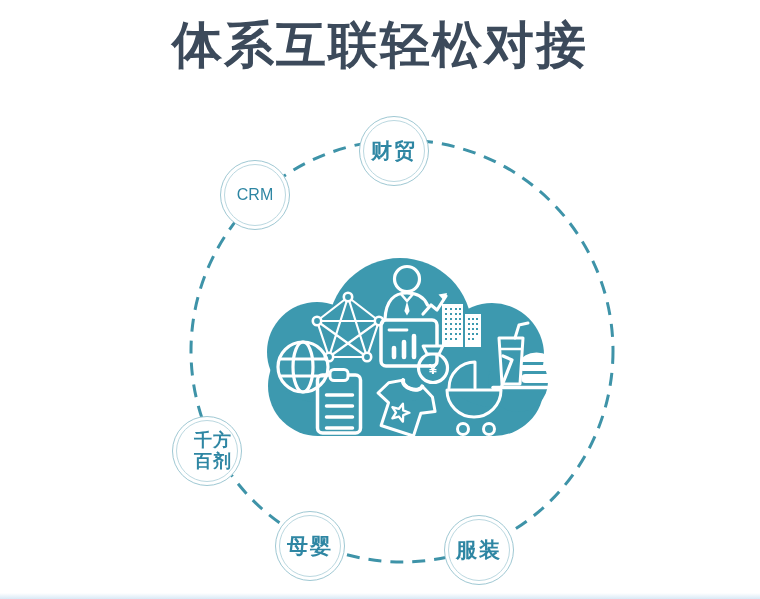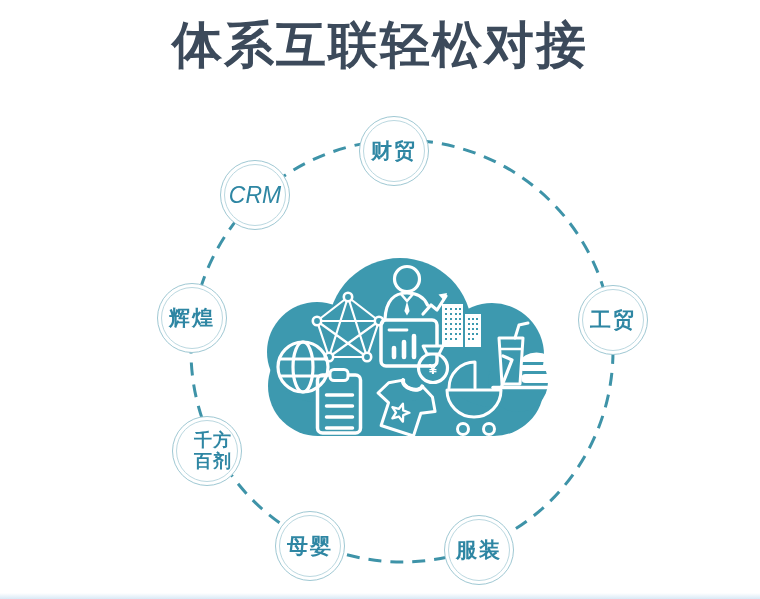--- a/index.html
+++ b/index.html
@@ -19,21 +19,21 @@
     background:#fff;border:1px solid #9FC8D3;box-sizing:border-box;
     display:flex;align-items:center;justify-content:center;text-align:right;
     color:#2E86A3;font-size:21px;font-weight:600;letter-spacing:2px;z-index:2;
   }
   .node::after{
     content:'';position:absolute;inset:3px;border:1px solid #BBD8E0;border-radius:50%;
     pointer-events:none;
   }
   .node span{display:block;line-height:1.15;}
   .node.small span{width:50px;font-size:18px;letter-spacing:1px;}
-  .node.latin{font-size:23px;font-weight:500;letter-spacing:0;font-style:italic;}
+  .node.latin{font-size:16px;font-weight:500;letter-spacing:0;}
 
   
   .n-caimao   {left:359px;top:116px;}
   .n-fenxiao  {left:507px;top:159px;}
   .n-gongmao  {left:578px;top:285px;}
   .n-shipin   {left:555px;top:420px;}
   .n-fuzhuang {left:444px;top:515px;}
   .n-muying   {left:275px;top:511px;}
   .n-qianfang {left:172px;top:416px;}
   .n-huihuang {left:157px;top:283px;}
@@ -183,33 +183,27 @@
         <path d="M501 388 L512 360 l-9 -4" stroke-width="3.2"></path>
         <circle cx="463" cy="429" r="5.5" stroke-width="3"></circle>
         <circle cx="489" cy="429" r="5.5" stroke-width="3"></circle>
       </g>
     </g>
   </svg>
 
   <div class="node n-caimao">
     <span>财贸</span>
   </div>
-  <div class="node n-gongmao">
-    <span>工贸</span>
-  </div>
   <div class="node n-muying">
     <span>母婴</span>
   </div>
   <div class="node n-fuzhuang">
     <span>服装</span>
   </div>
   <div class="node small n-qianfang">
     <span>千方百剂</span>
   </div>
-  <div class="node n-huihuang">
-    <span>辉煌</span>
-  </div>
   <div class="node latin n-crm">
     <span>CRM</span>
   </div>
 
   <div class="bottom-fade"></div>
 </div>
 
 </body></html>

